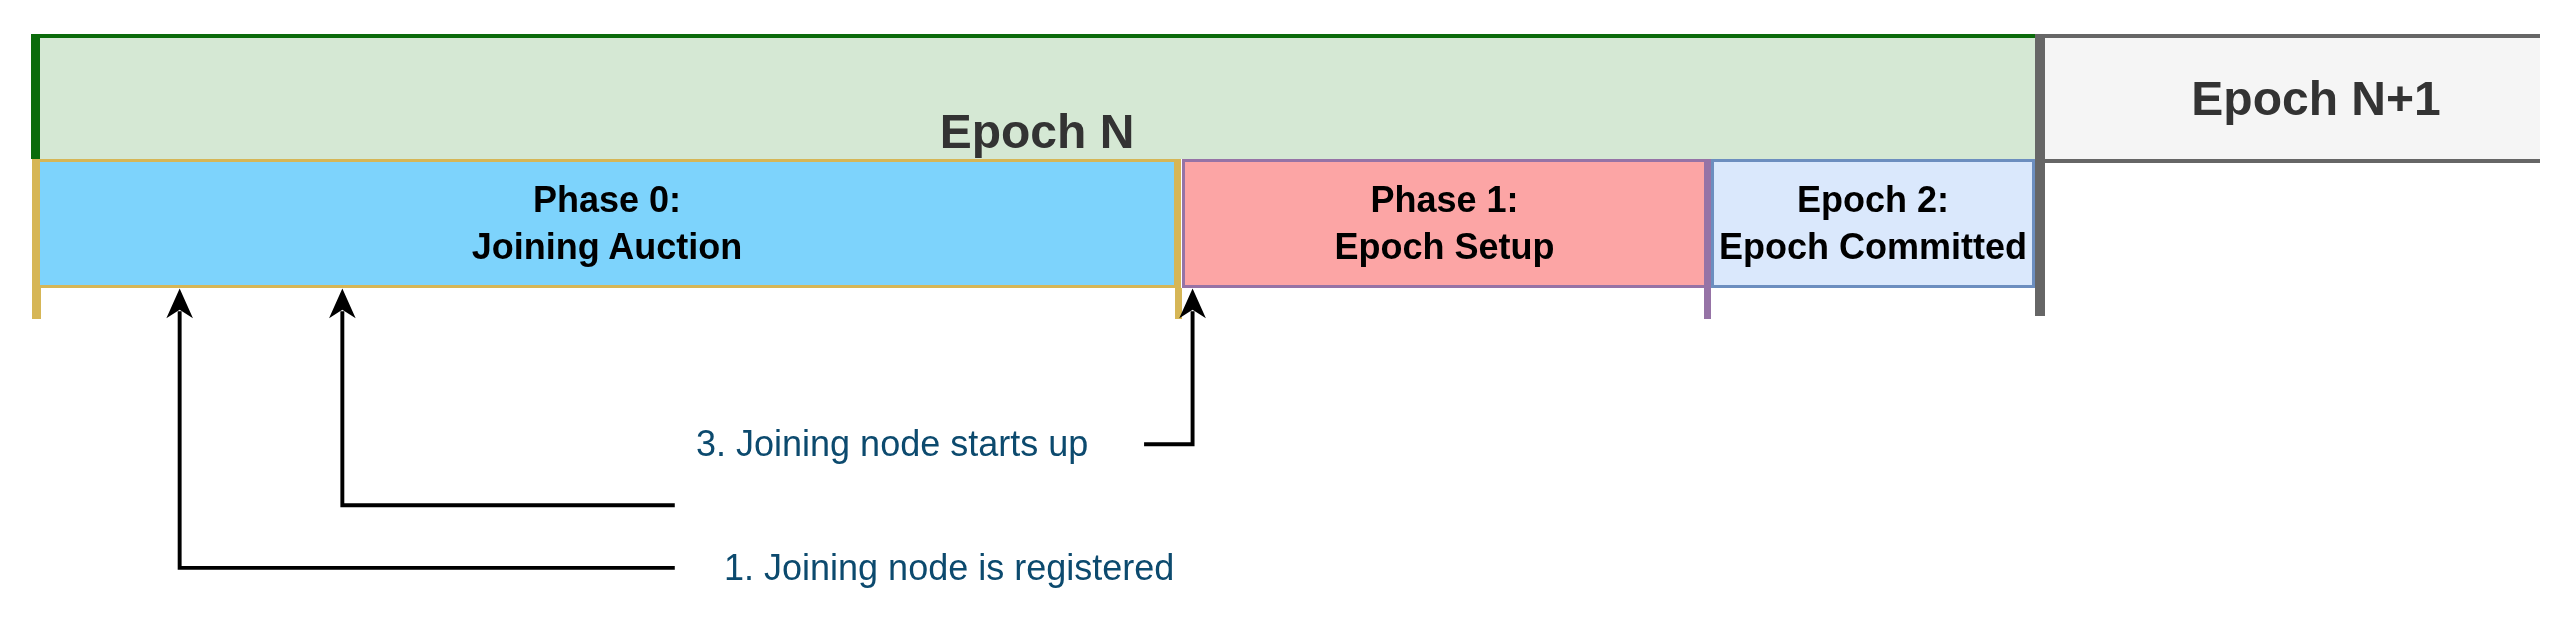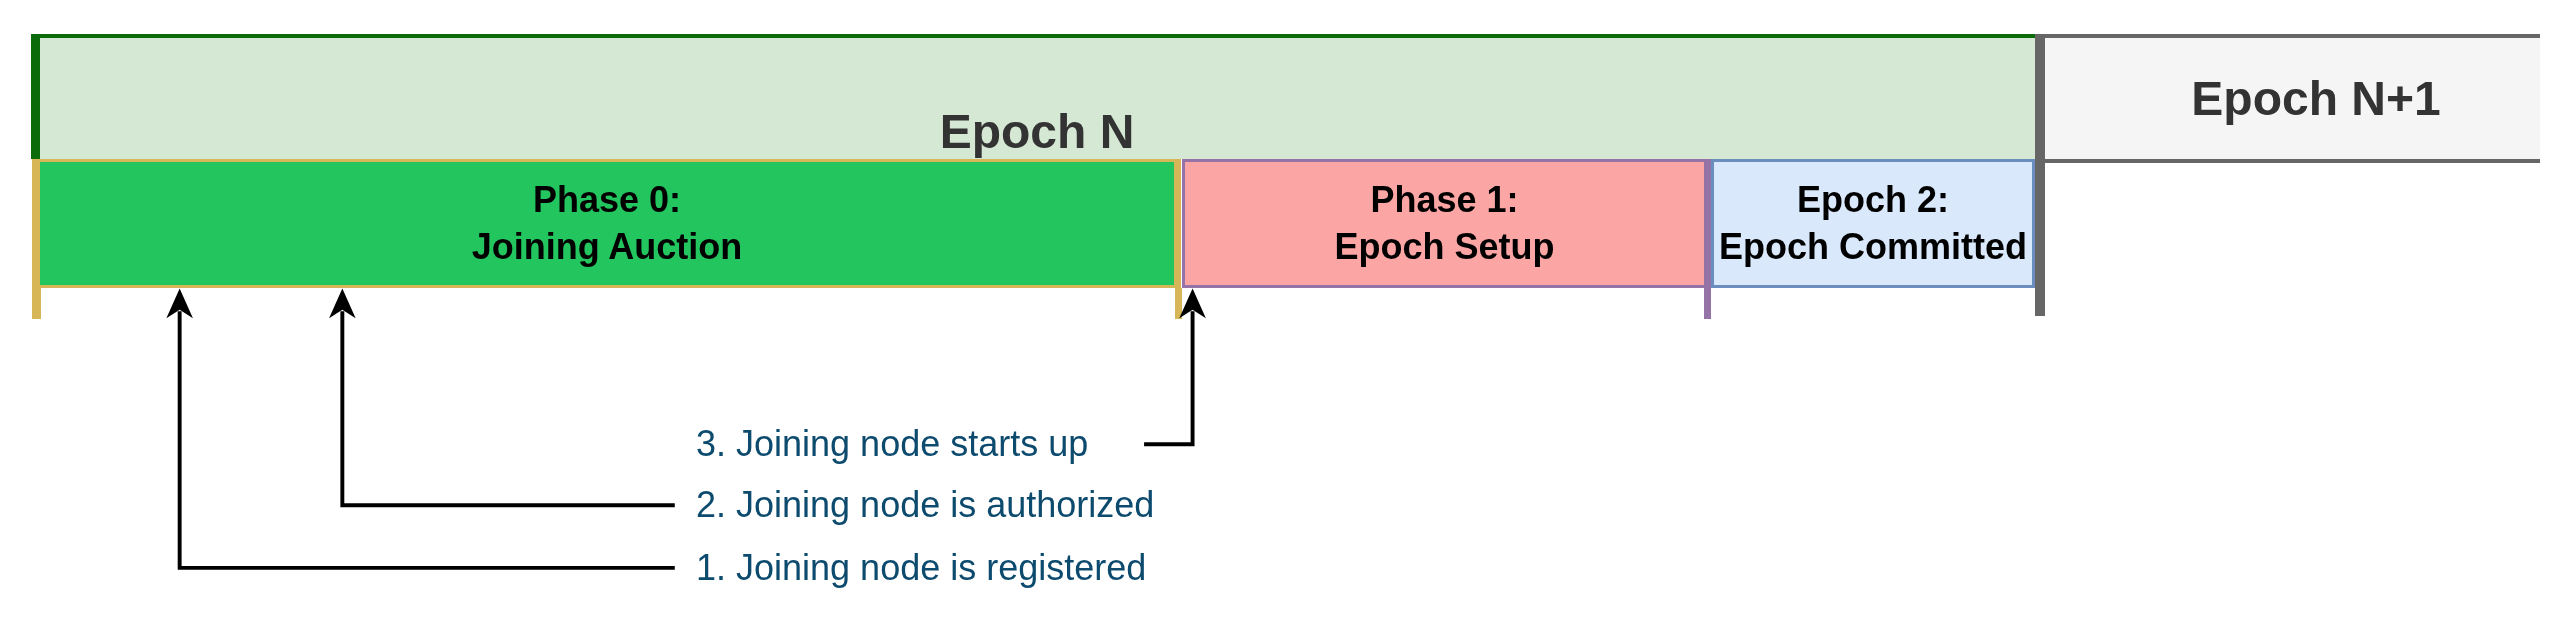--- a/index.html
+++ b/index.html
@@ -37,21 +37,21 @@
   
   .phase{
     position:absolute;top:159px;height:129px;
     box-sizing:border-box;
     display:flex;flex-direction:column;align-items:center;justify-content:center;
     text-align:center;
   }
   .phase-line{display:block;font-size:36px;font-weight:bold;color:#000000;line-height:1.28;white-space:nowrap;}
   .phase-0{
     left:32px;width:1149px;
-    background:#22c55e;
+    background:#7dd3fc;
     border:3.9px solid #d6b656;border-left-width:8.6px;border-right-width:7px;
   }
   .phase-1{
     left:1182px;width:529px;
     background:#fca5a5;
     border:3.9px solid #9673a6;border-right-width:7px;
   }
   .phase-2{
     left:1711px;width:324px;
     background:#dae8fc;
@@ -64,21 +64,21 @@
   .tick-p1-p2{left:1704px;width:7px;background:#9673a6;}
   
   .arrows{position:absolute;left:0;top:0;width:2576px;height:632px;}
   
   .annotation{
     position:absolute;left:696px;transform:translateY(-50%);
     font-size:36px;color:#0c4a6e;white-space:nowrap;
   }
   .annotation-3{top:444px;}
   .annotation-2{top:505px;}
-  .annotation-1{top:568px;}
+  .annotation-1{top:568px;margin-left:28px;}
 </style>
 </head>
 <body>
 
 <div class="canvas">
 
   <div class="epoch-n">
     <span class="epoch-title">Epoch N</span>
   </div>
 
@@ -119,17 +119,16 @@
       <polygon points="437,369 420,407 437,396 454,407" fill="#000000"></polygon>
     </g>
 
     <g>
       <path d="M 1462 568 L 1524 568 L 1524 398" fill="none" stroke="#000000" stroke-width="5"></path>
       <polygon points="1524,369 1507,407 1524,396 1541,407" fill="#000000"></polygon>
     </g>
   </svg>
 
   <div class="annotation annotation-3">3. Joining node starts up</div>
-  <div class="annotation annotation-2">2. Joining node is authorized</div>
   <div class="annotation annotation-1">1. Joining node is registered</div>
 
 </div>
 
 
 </body></html>

